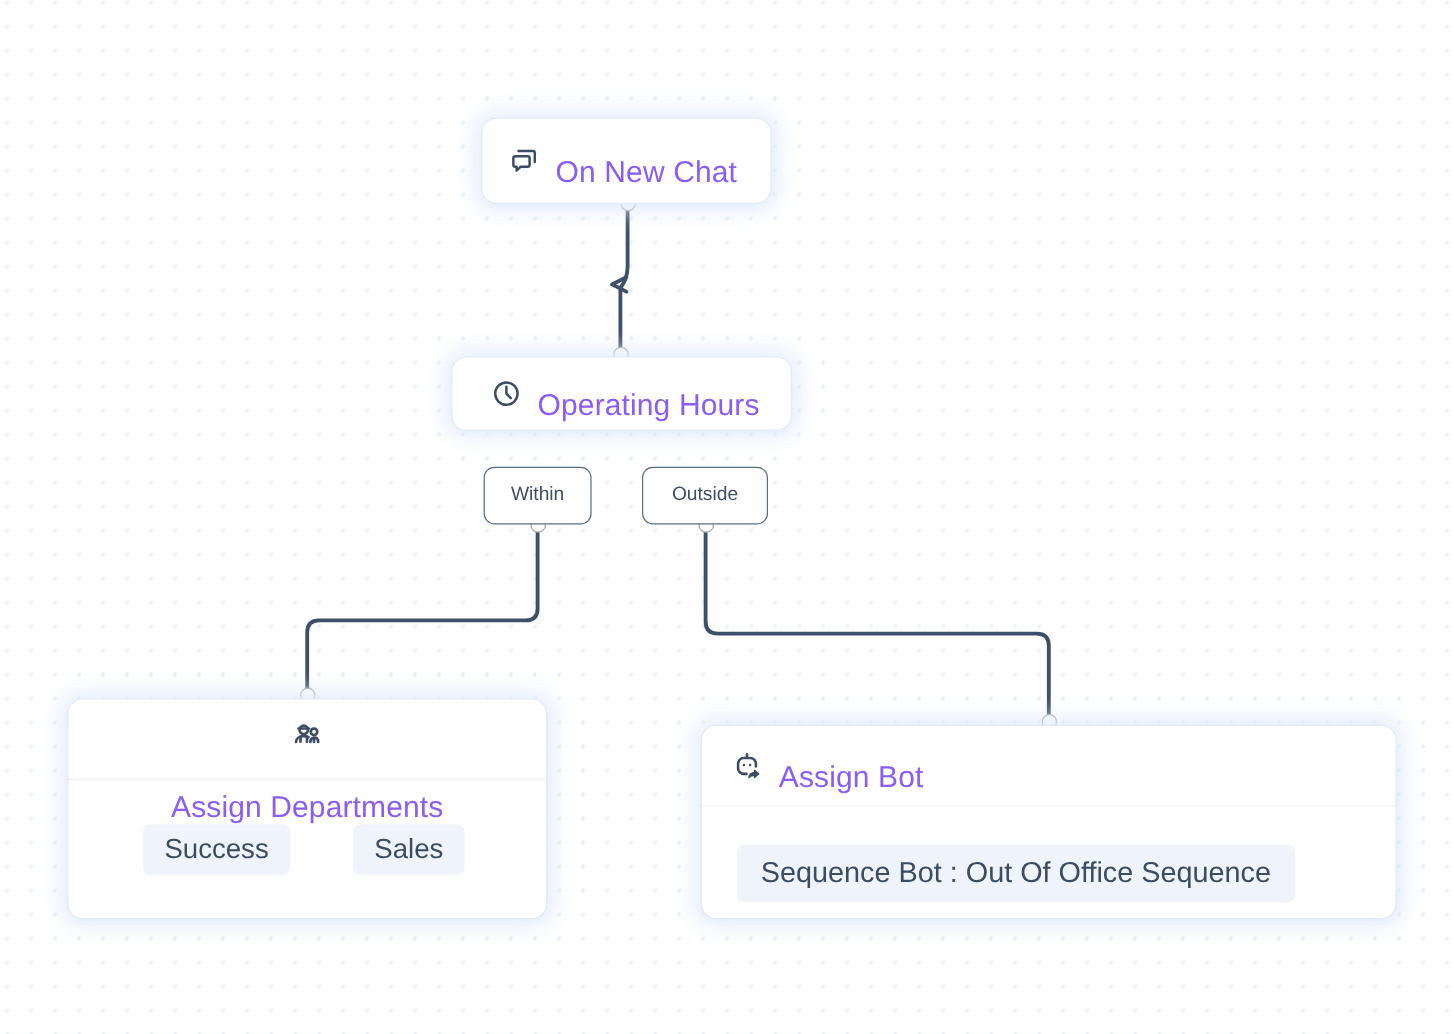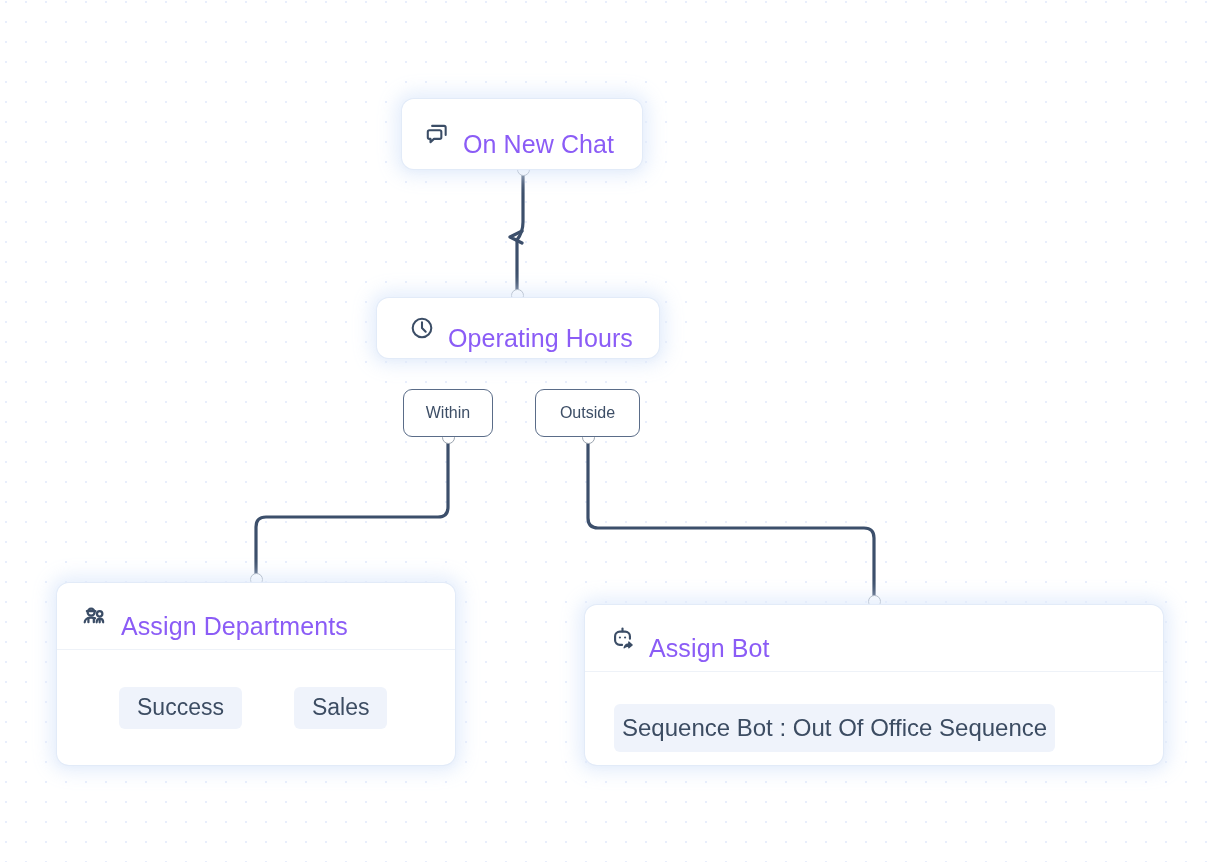--- a/index.html
+++ b/index.html
@@ -80,31 +80,31 @@
   #node-operating-hours {
     left: 377px; top: 298px;
     width: 282px; height: 60px;
     padding: 0 32px;
     display: flex; align-items: center;
   }
   #node-assign-departments {
     left: 57px; top: 583px;
     width: 398px; height: 182px;
   }
-  #node-assign-departments .node-head { height: 66px; padding: 16px 24px; }
+  #node-assign-departments .node-head { height: 66px; padding: 16px 24px; flex-direction: column; }
   #node-assign-departments .node-body { height: 116px; padding: 0 30px; }
   #node-assign-departments .chip { height: 42px; padding: 0 18px; margin-left: 32px; }
 
   #node-assign-bot {
     left: 585px; top: 605px;
     width: 578px; height: 160px;
   }
   #node-assign-bot .node-head { height: 66px; padding: 0 24px; }
   #node-assign-bot .node-body { height: 112px; padding: 0 29px; }
-  #node-assign-bot .chip { height: 48px; padding: 0 8px; font-size: 24px; }
+  #node-assign-bot .chip { height: 48px; padding: 0 20px; font-size: 24px; }
 
   
   .branch-pill {
     position: absolute;
     background: #ffffff;
     border: 1.4px solid #5a6c88;
     border-radius: 9px;
     color: #3d4e66;
     font-size: 16px;
     display: flex;

